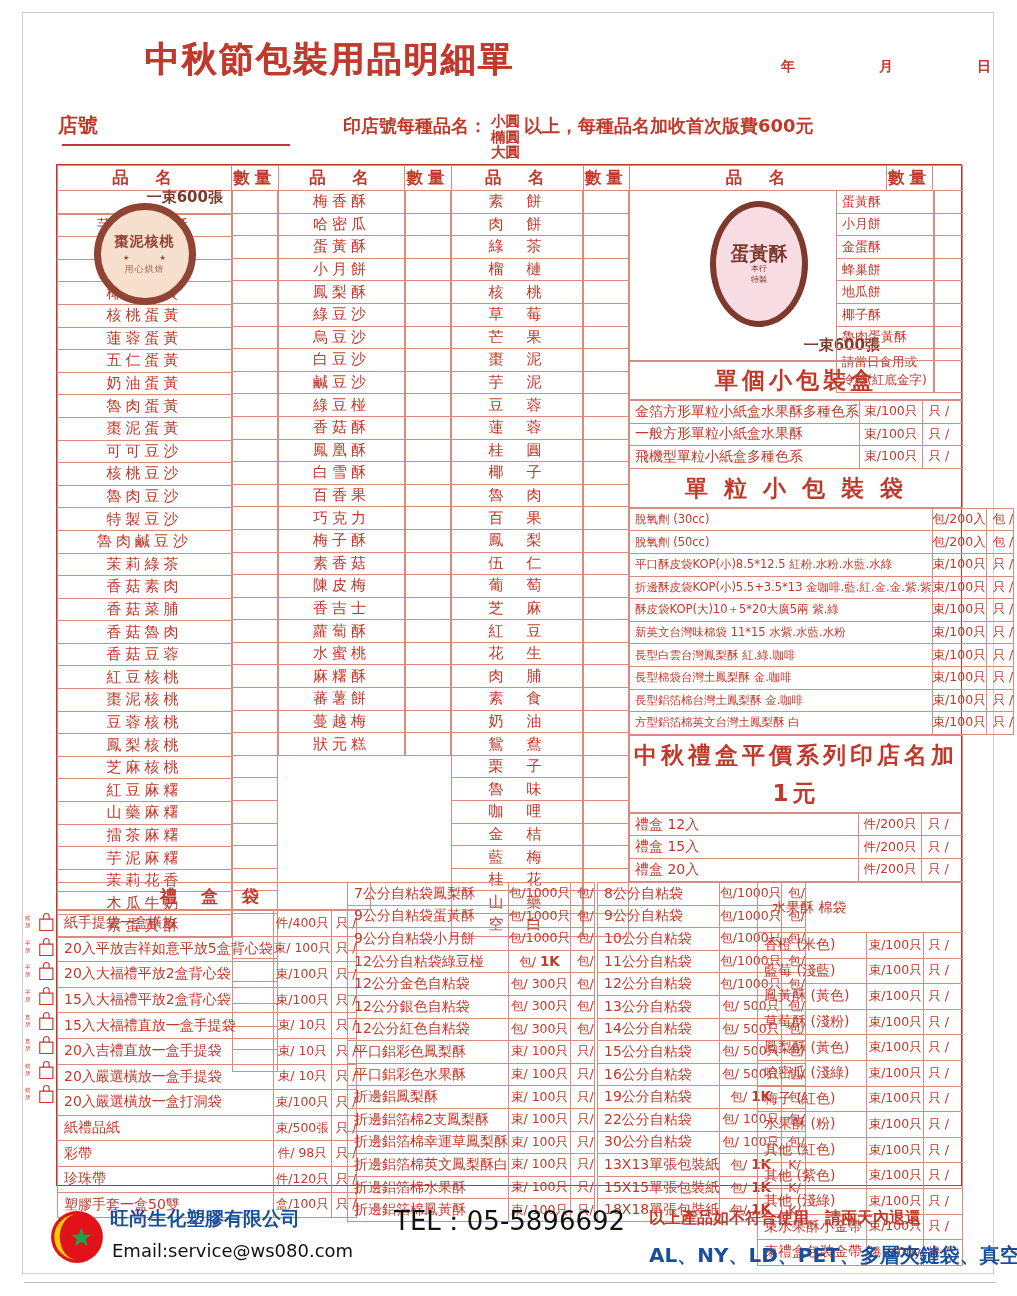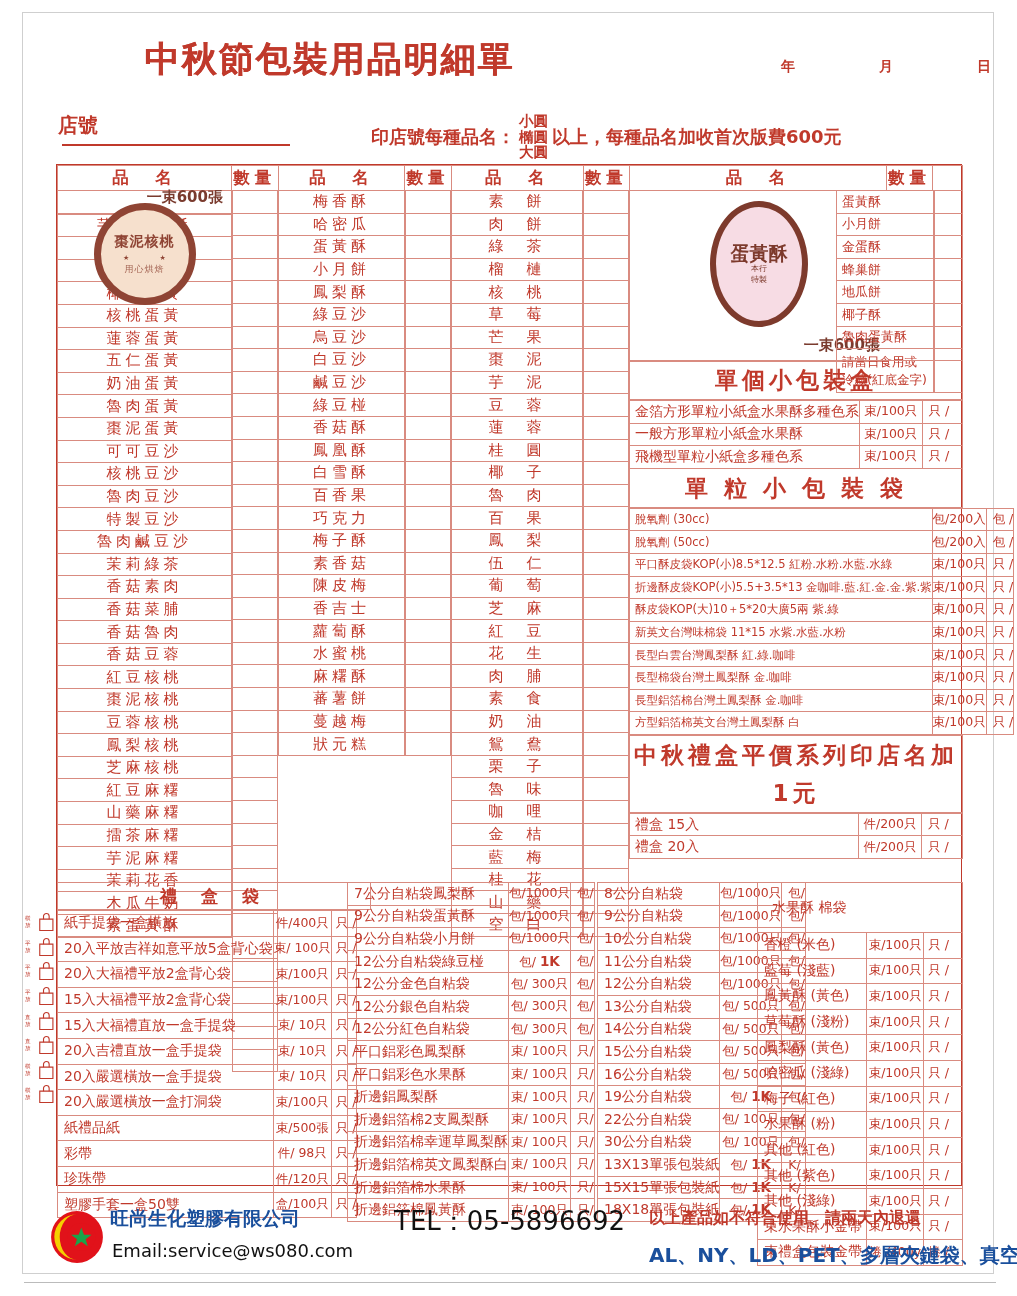--- a/index.html
+++ b/index.html
@@ -23,22 +23,22 @@
     font-size:14px;font-weight:bold;color:#c0392b;
   }
   .shop-no{
     position:absolute;left:58px;top:112px;font-size:20px;font-weight:bold;color:#c0392b;
   }
   .shop-line{
     position:absolute;left:62px;top:144px;width:228px;height:0;
     border-bottom:2px solid #c0392b;
   }
   .printnote{
-    position:absolute;left:371px;top:114px;
-    display:flex;align-items:center;font-size:18px;font-weight:bold;color:#c0392b;
+    position:absolute;left:343px;top:114px;
+    display:flex;font-size:18px;font-weight:bold;color:#c0392b;
     white-space:nowrap;
   }
   .printnote .stack{
     display:inline-flex;flex-direction:column;align-items:center;
     font-size:14.5px;line-height:1.08;margin:0 4px;
   }
 
   
   .frame{
     position:absolute;left:56px;top:164px;width:906px;height:1022px;
@@ -972,20 +972,25 @@
 
       <table class="gridtable" style="width:334px;">
         <tbody>
             <tr>
               <td class="banner" colspan="3">中秋禮盒平價系列印店名加1元</td>
             </tr>
       </tbody>
         </table>
       <table class="gridtable" id="t-gbox" style="width:334px;">
           <tbody>
+            <tr>
+              <td class="rowtxt">禮盒 12入</td>
+              <td class="unit" style="width: 62px;">件/200只</td>
+              <td class="unit2" style="width: 34px;">只 /</td>
+            </tr>
             <tr>
               <td class="rowtxt">禮盒 15入</td>
               <td class="unit" style="width: 62px;">件/200只</td>
               <td class="unit2" style="width: 34px;">只 /</td>
             </tr>
             <tr>
               <td class="rowtxt">禮盒 20入</td>
               <td class="unit" style="width: 62px;">件/200只</td>
               <td class="unit2" style="width: 34px;">只 /</td>
             </tr>

